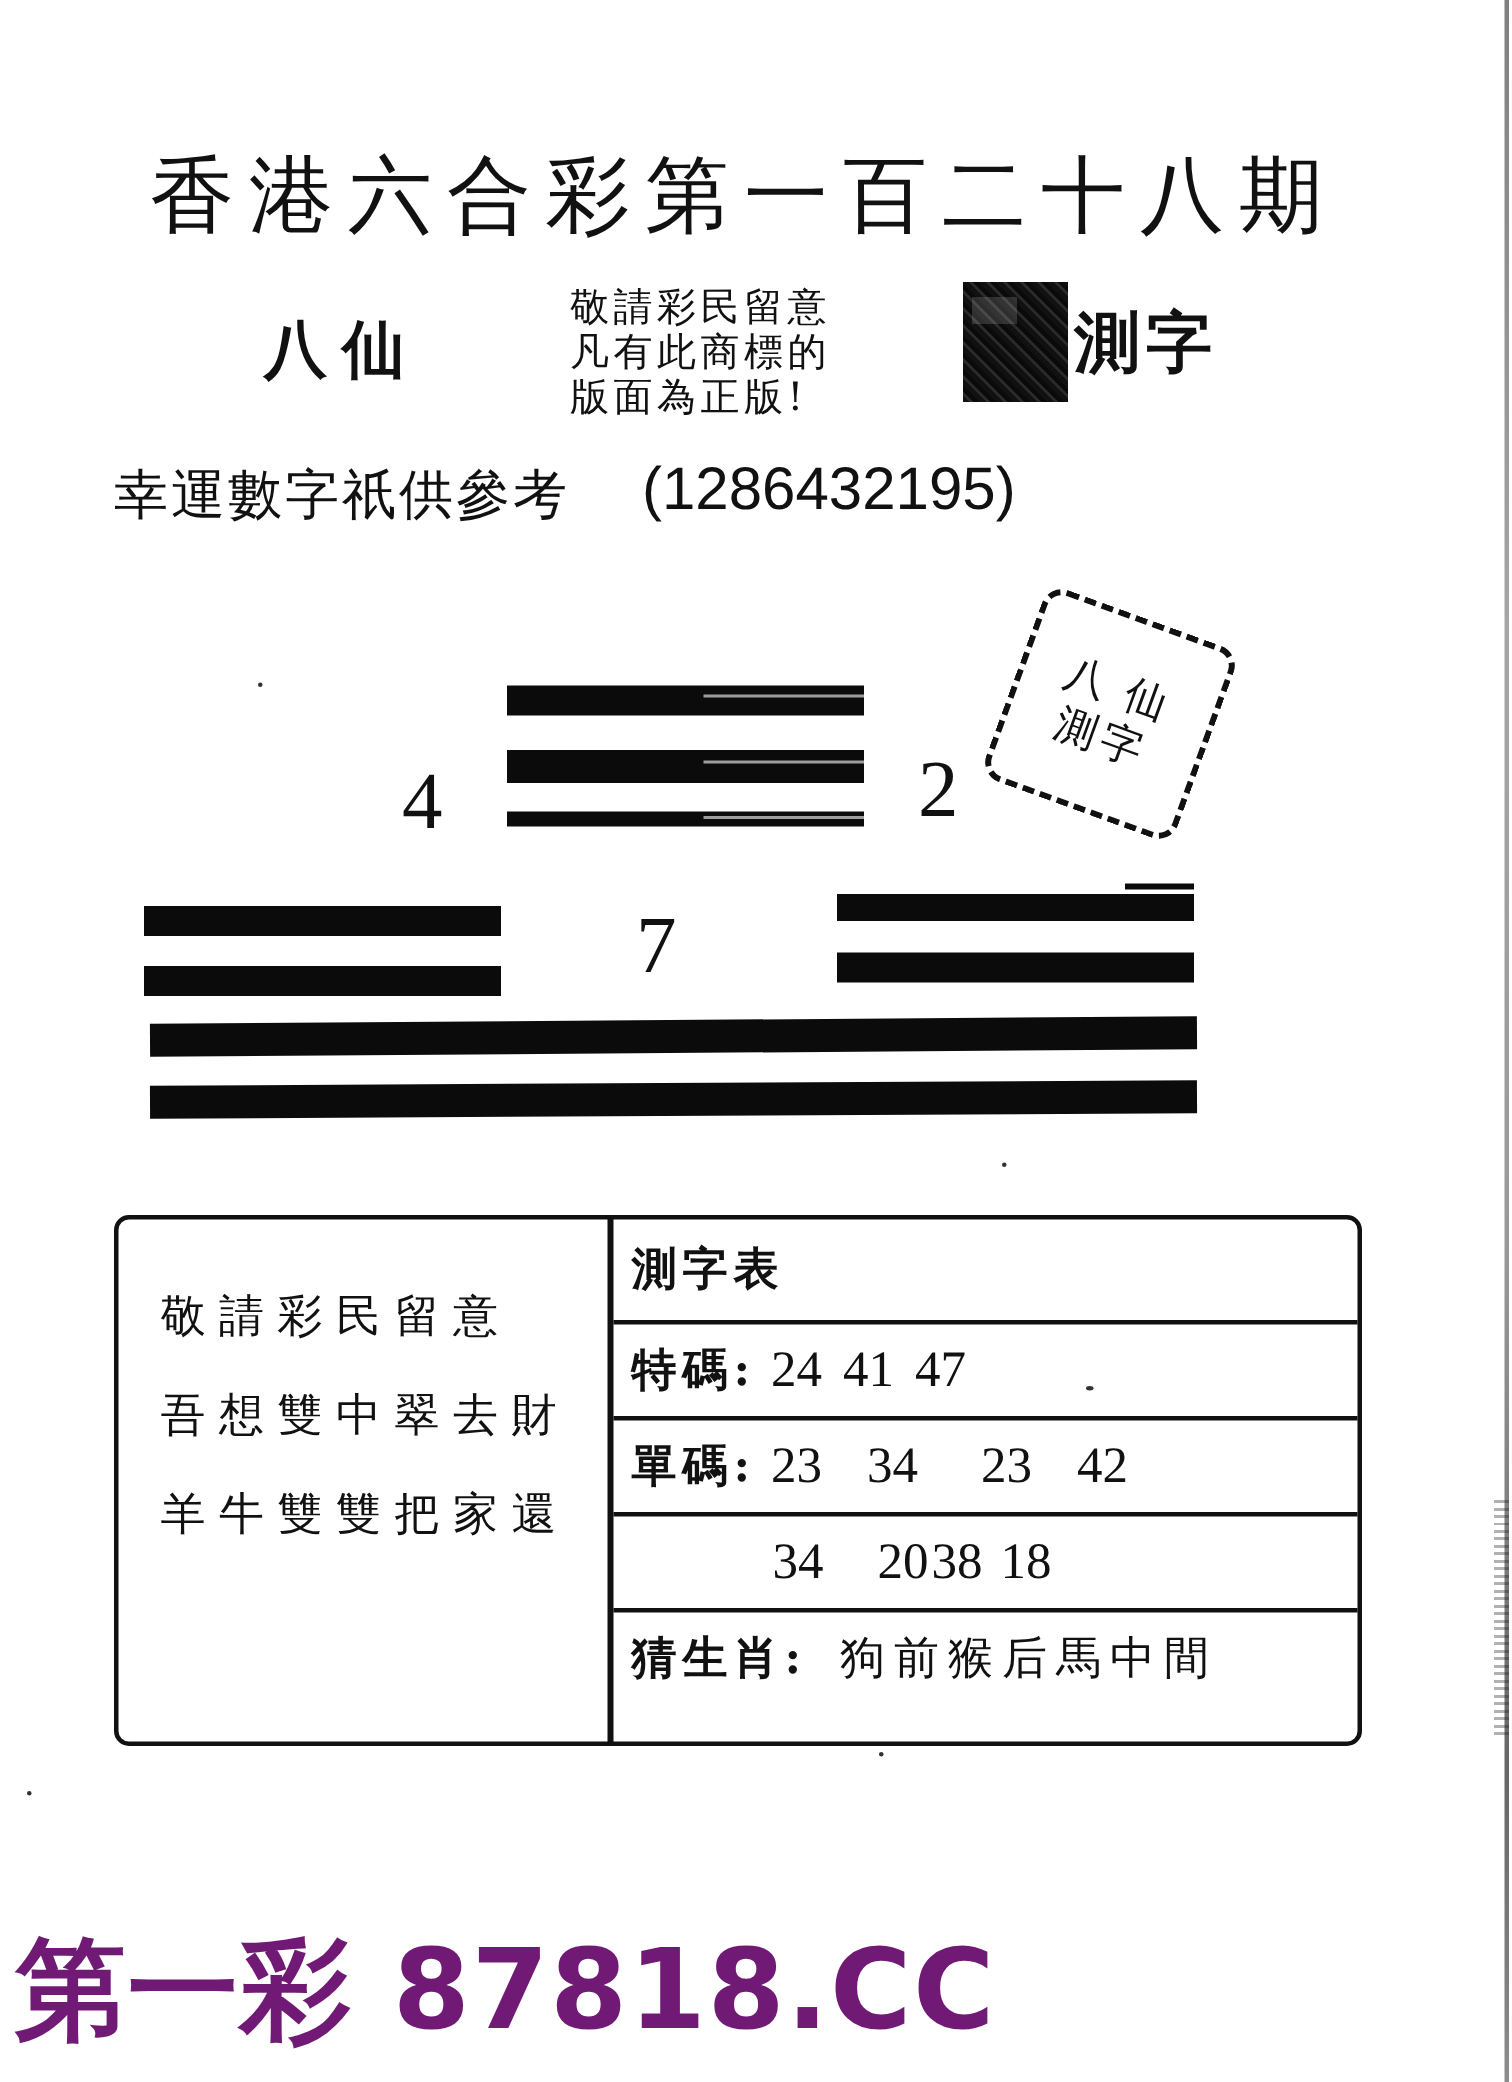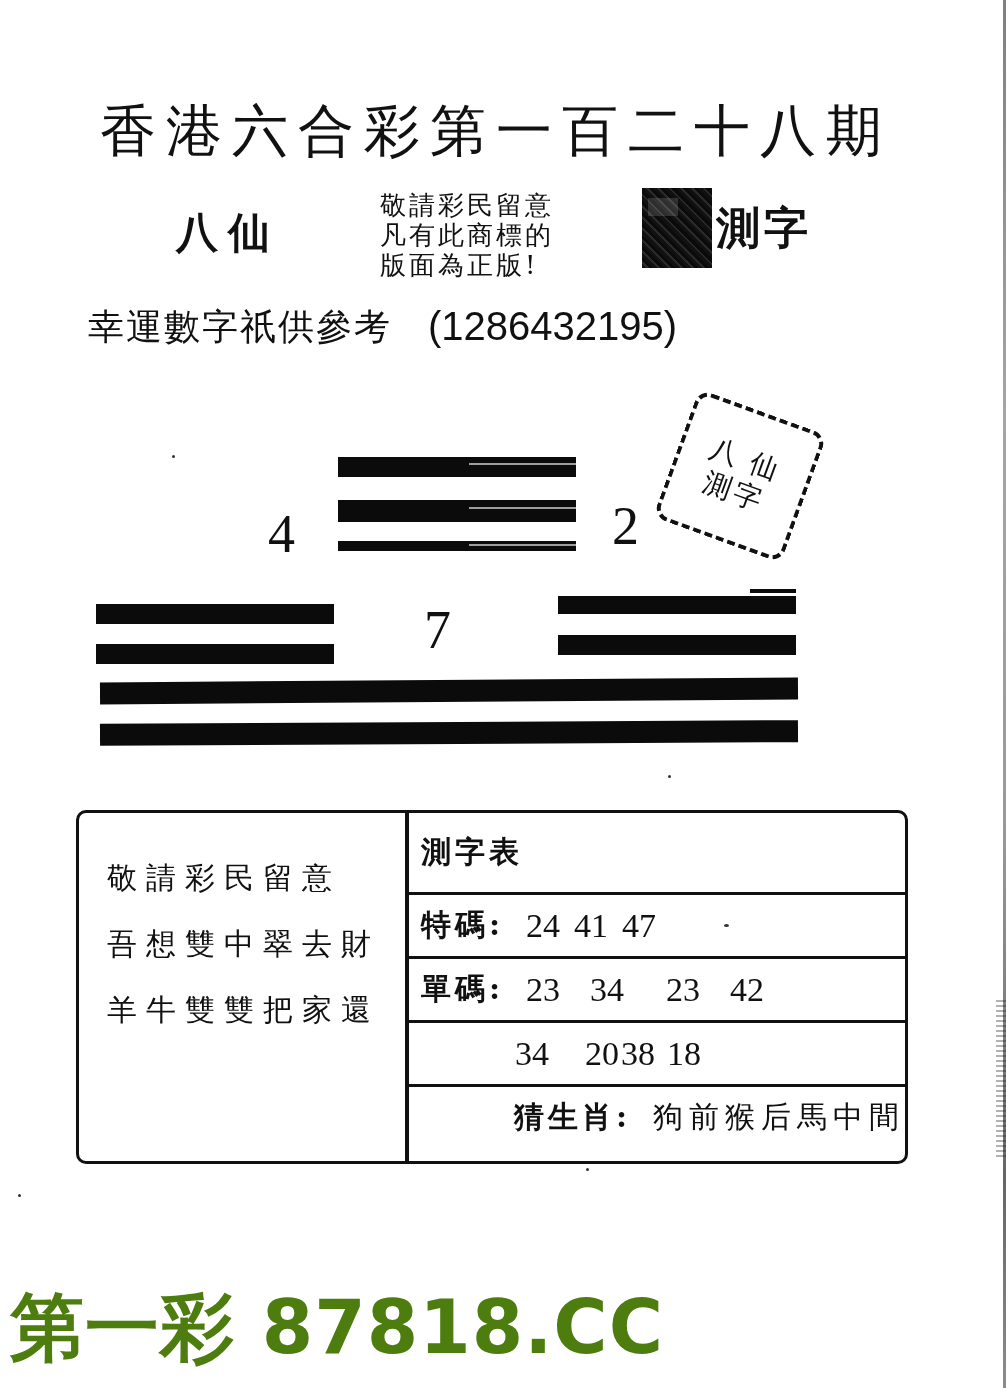--- a/index.html
+++ b/index.html
@@ -86,26 +86,26 @@
       background: rgba(255,255,255,0.15);
     }
     .brand-right-text {
       font-size: 44px;
       font-weight: bold;
       margin-left: 4px;
       letter-spacing: 4px;
     }
 
     .lucky {
-      left: 88px;
+      left: 76px;
       top: 300px;
       font-size: 36px;
       line-height: 60px;
       white-space: nowrap;
-      font-family: Liberation Mono, monospace;
+      font-family: Liberation Serif, serif;
       letter-spacing: 2px;
     }
     .lucky-numbers {
       left: 428px;
       top: 296px;
       font-size: 40px;
       line-height: 60px;
       font-family: "Liberation Sans", sans-serif;
       white-space: nowrap;
     }
@@ -194,33 +194,33 @@
     }
     .trow {
       position: relative;
       box-sizing: border-box;
       border-bottom: 3px solid #111;
       display: flex;
       align-items: center;
       padding-left: 12px;
       white-space: nowrap;
     }
-    .trow:last-child { border-bottom: none; justify-content: flex-end; }
+    .trow:last-child { border-bottom: none; }
     .trow .label {
       font-size: 30px;
       font-weight: bold;
       letter-spacing: 4px;
     }
     .trow .vals {
       font-size: 34px;
       font-family: "Liberation Serif", serif;
-      margin-left: 22px;
+      margin-left: 10px;
     }
     .vals span { margin-right: 14px; }
-    .r-head { height: 82px; }
+    .r-head { height: 70px; }
     .r-special { height: 64px; }
     .r-single { height: 64px; }
     .r-single2 { height: 64px; }
     .r-zodiac { height: auto; flex: 1; align-items: flex-start; padding-top: 10px; }
     .table-inner { display: flex; flex-direction: column; height: 100%; }
     .zodiac-val {
       font-size: 30px;
       letter-spacing: 6px;
       margin-left: 22px;
     }
@@ -326,13 +326,13 @@
     </div>
   </div>
 </div>
 
 <div class="speck" style="left:172px; top:455px;"></div>
 <div class="speck" style="left:668px; top:775px;"></div>
 <div class="speck" style="left:586px; top:1168px;"></div>
 <div class="speck" style="left:18px; top:1194px;"></div>
 <div class="speck" style="left:724px; top:924px; width:5px; height:3px;"></div>
 
-<div class="abs watermark" style="color: #4d7c0f;">第一彩 87818.CC</div>
+<div class="abs watermark" style="color: #701a75;">第一彩 87818.CC</div>
 
 </body></html>

